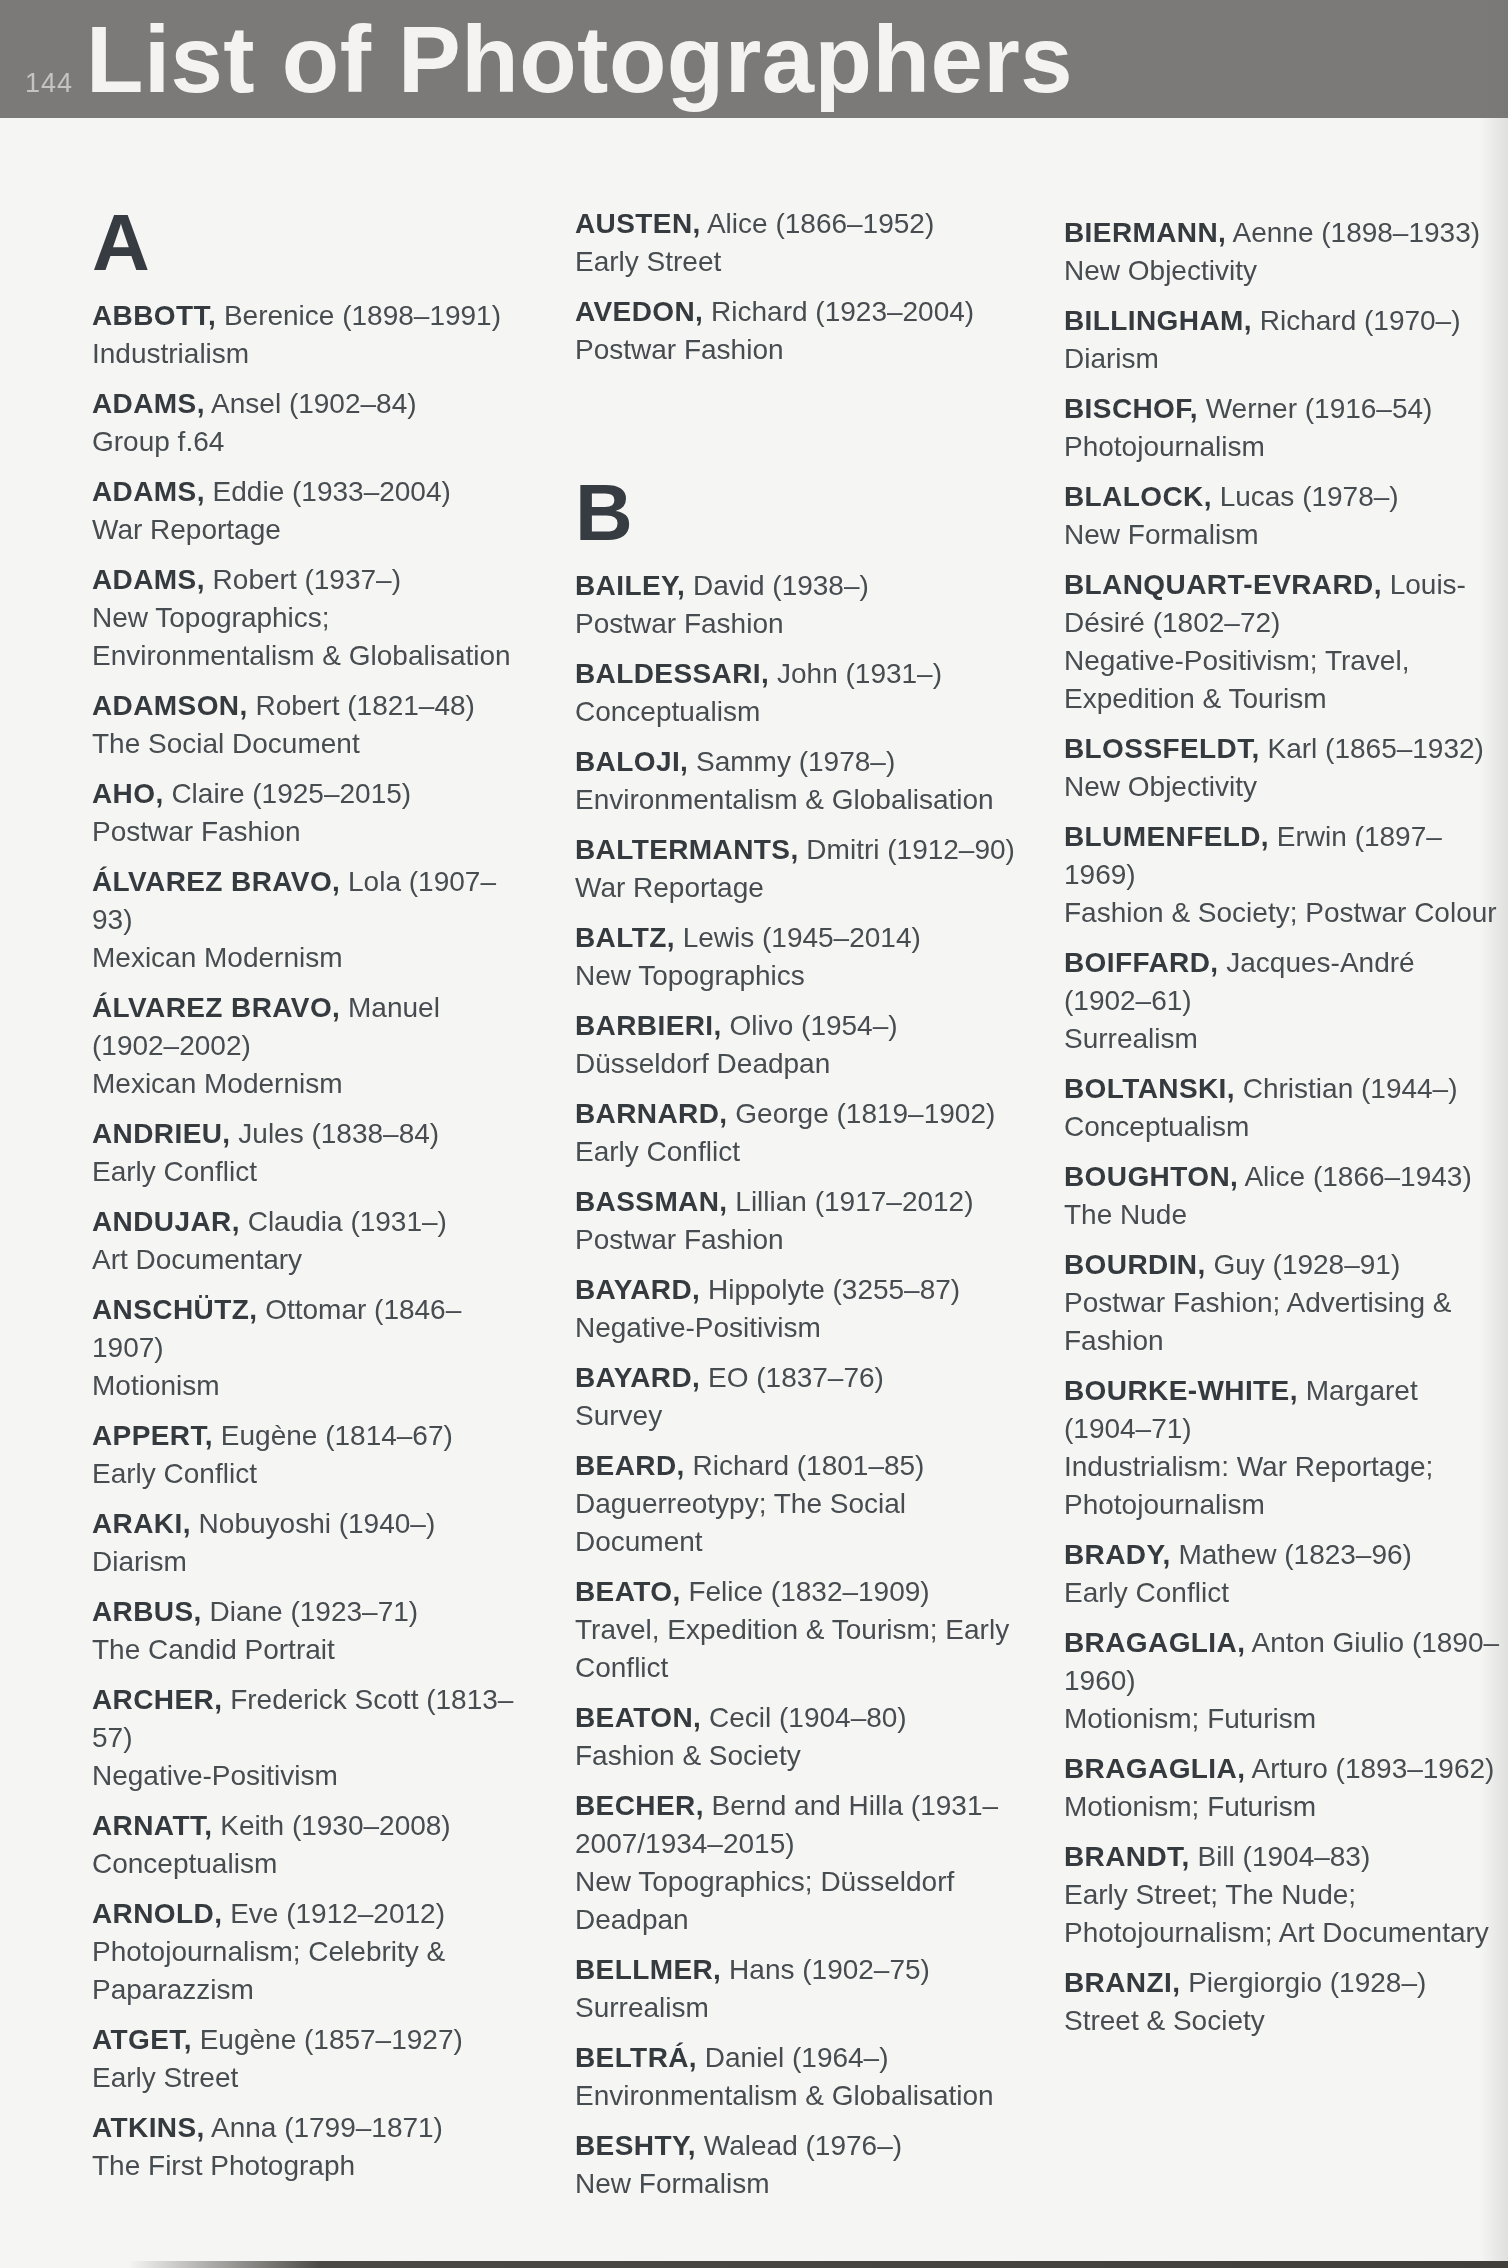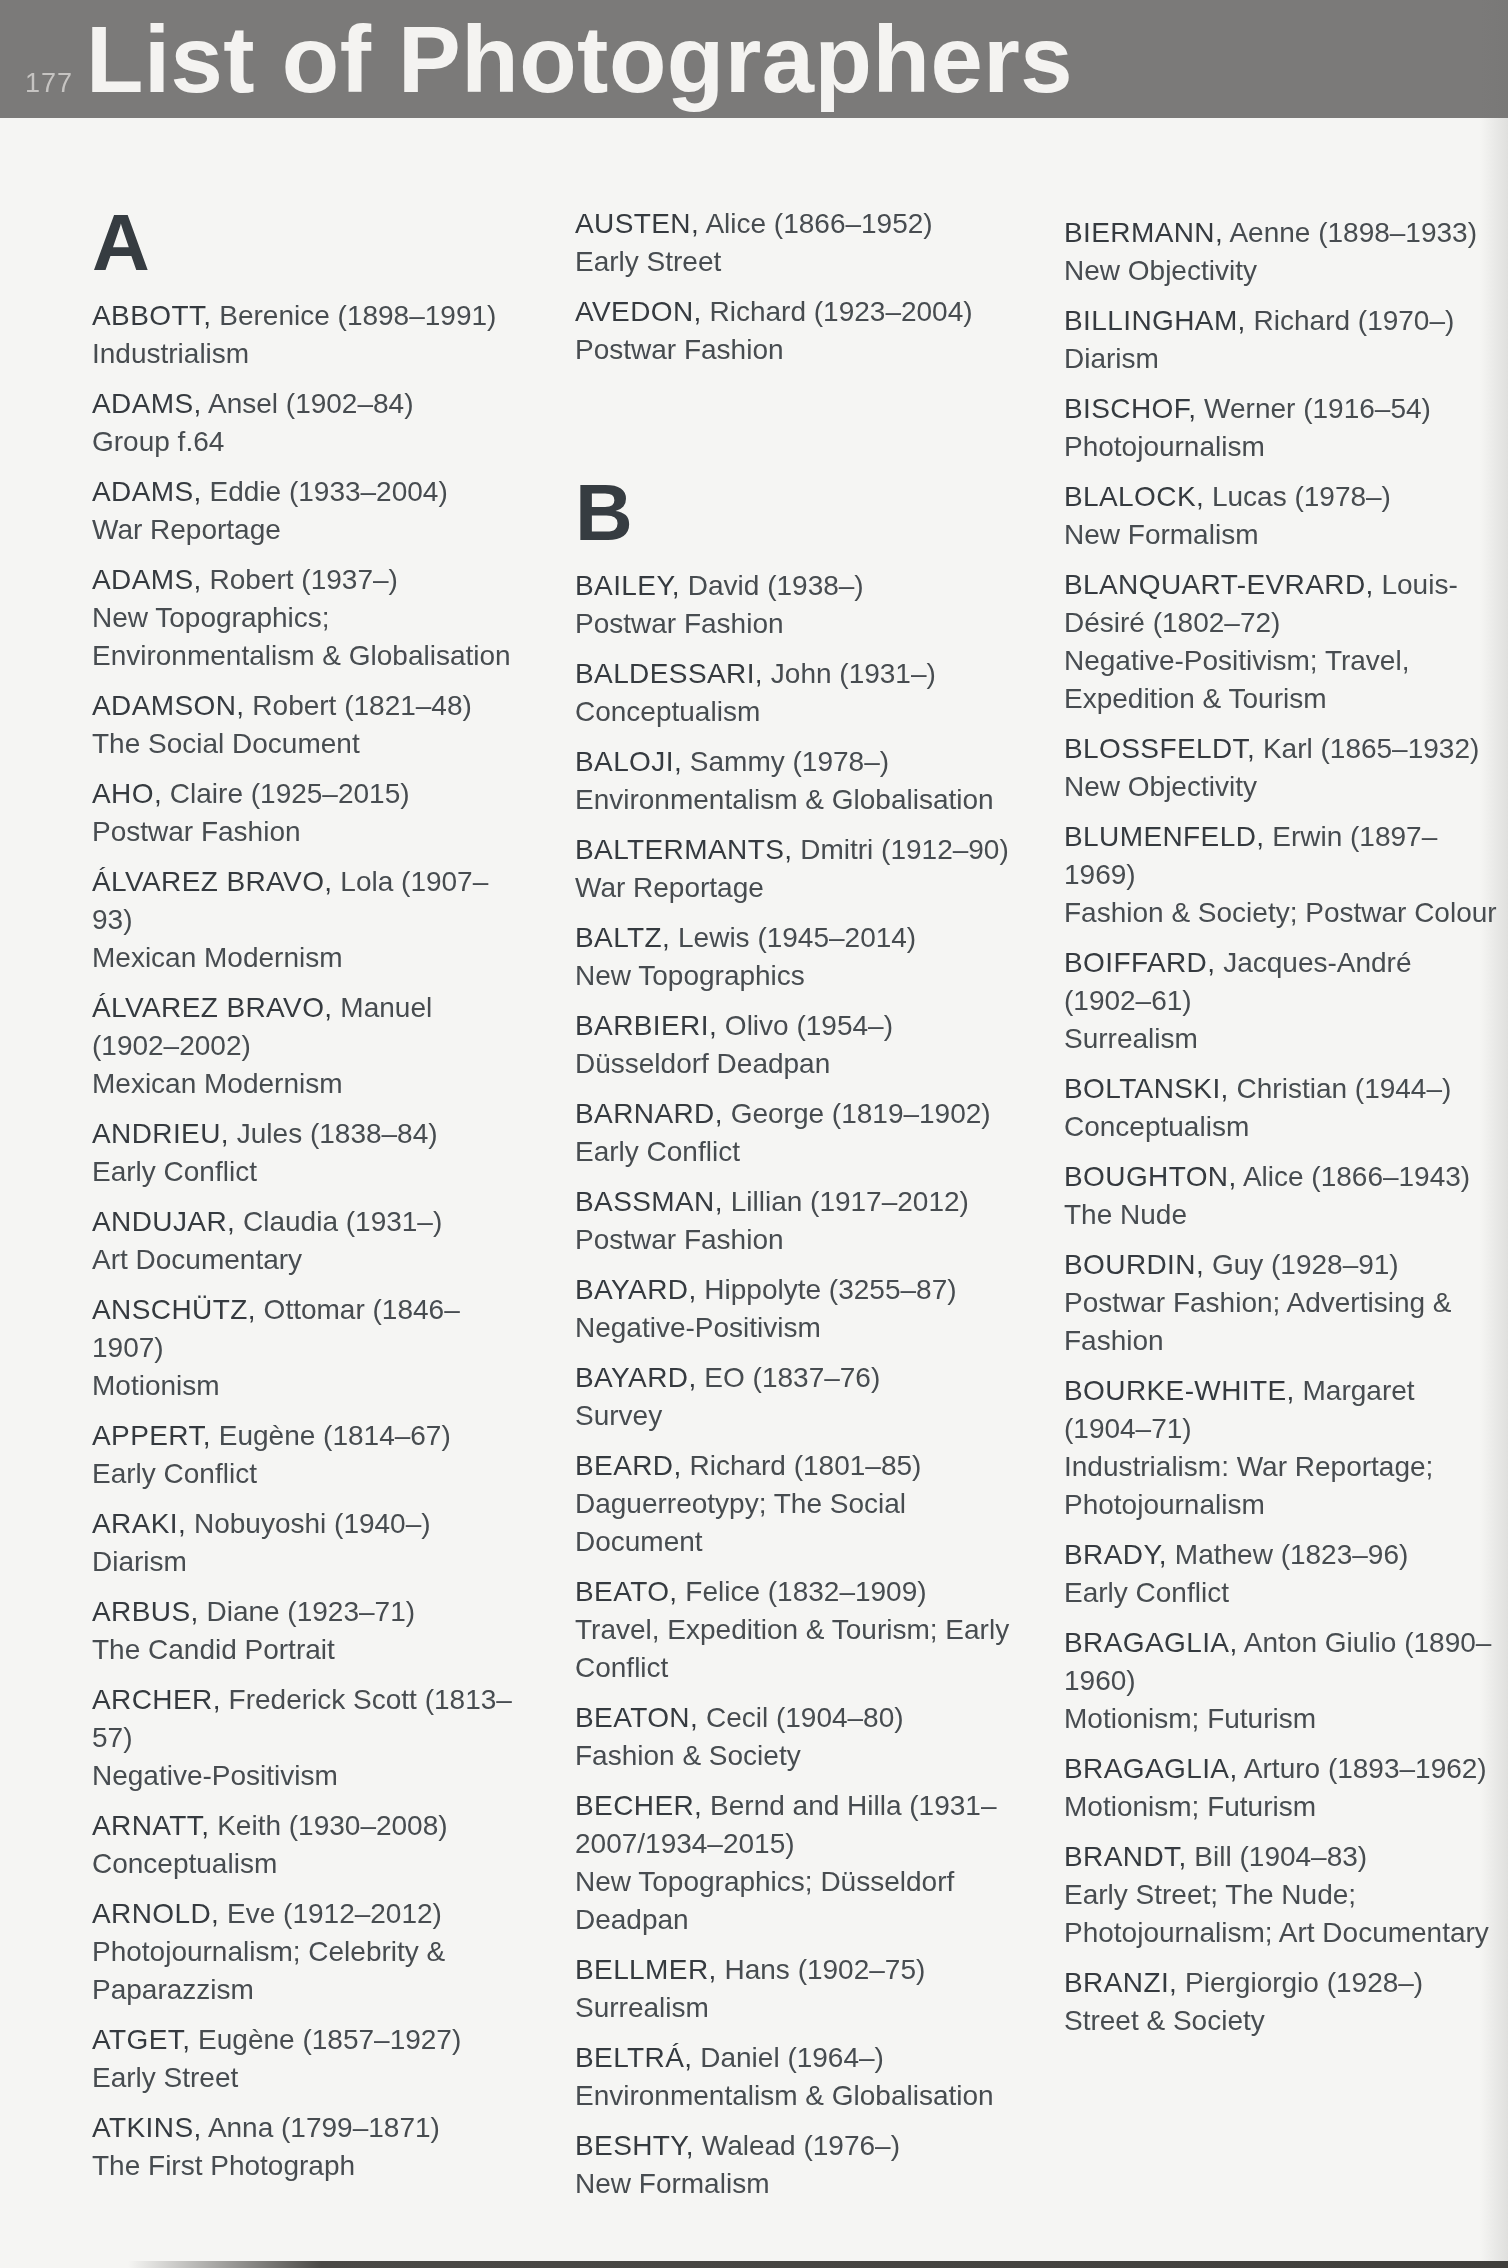--- a/index.html
+++ b/index.html
@@ -57,21 +57,21 @@
   }
   .letter.gap-above { margin-top: 102px; }
 
   .entry { margin: 0 0 12px 0; }
   .nameline, .movements {
     font-size: 28px;
     line-height: 38px;
     color: #474c50;
   }
   .surname {
-    font-weight: normal;
+    font-weight: bold;
     color: #353a3f;
     letter-spacing: 0.4px;
   }
   
   .edge-right {
     position: absolute;
     top: 0; right: 0;
     width: 28px; height: 100%;
     background: linear-gradient(to right, rgba(110,110,108,0) 0%, rgba(110,110,108,0.16) 100%);
     pointer-events: none;
@@ -83,21 +83,21 @@
     height: 7px;
     background: linear-gradient(to right, rgba(70,69,66,0) 0%, #4a4946 14%, #403f3c 100%);
   }
 </style>
 </head>
 <body>
 
 <div class="page">
 
   <header class="titlebar">
-    <span class="pagenum">177</span>
+    <span class="pagenum">144</span>
     <h1 class="title">List of Photographers</h1>
   </header>
 
   <main>
     <section class="col col-1">
         <div class="letter">A</div>
         <div class="entry">
           <div class="nameline"><span class="surname">ABBOTT,</span><span class="given"> Berenice (1898–1991)</span></div>
           <div class="movements">Industrialism</div>
         </div>

